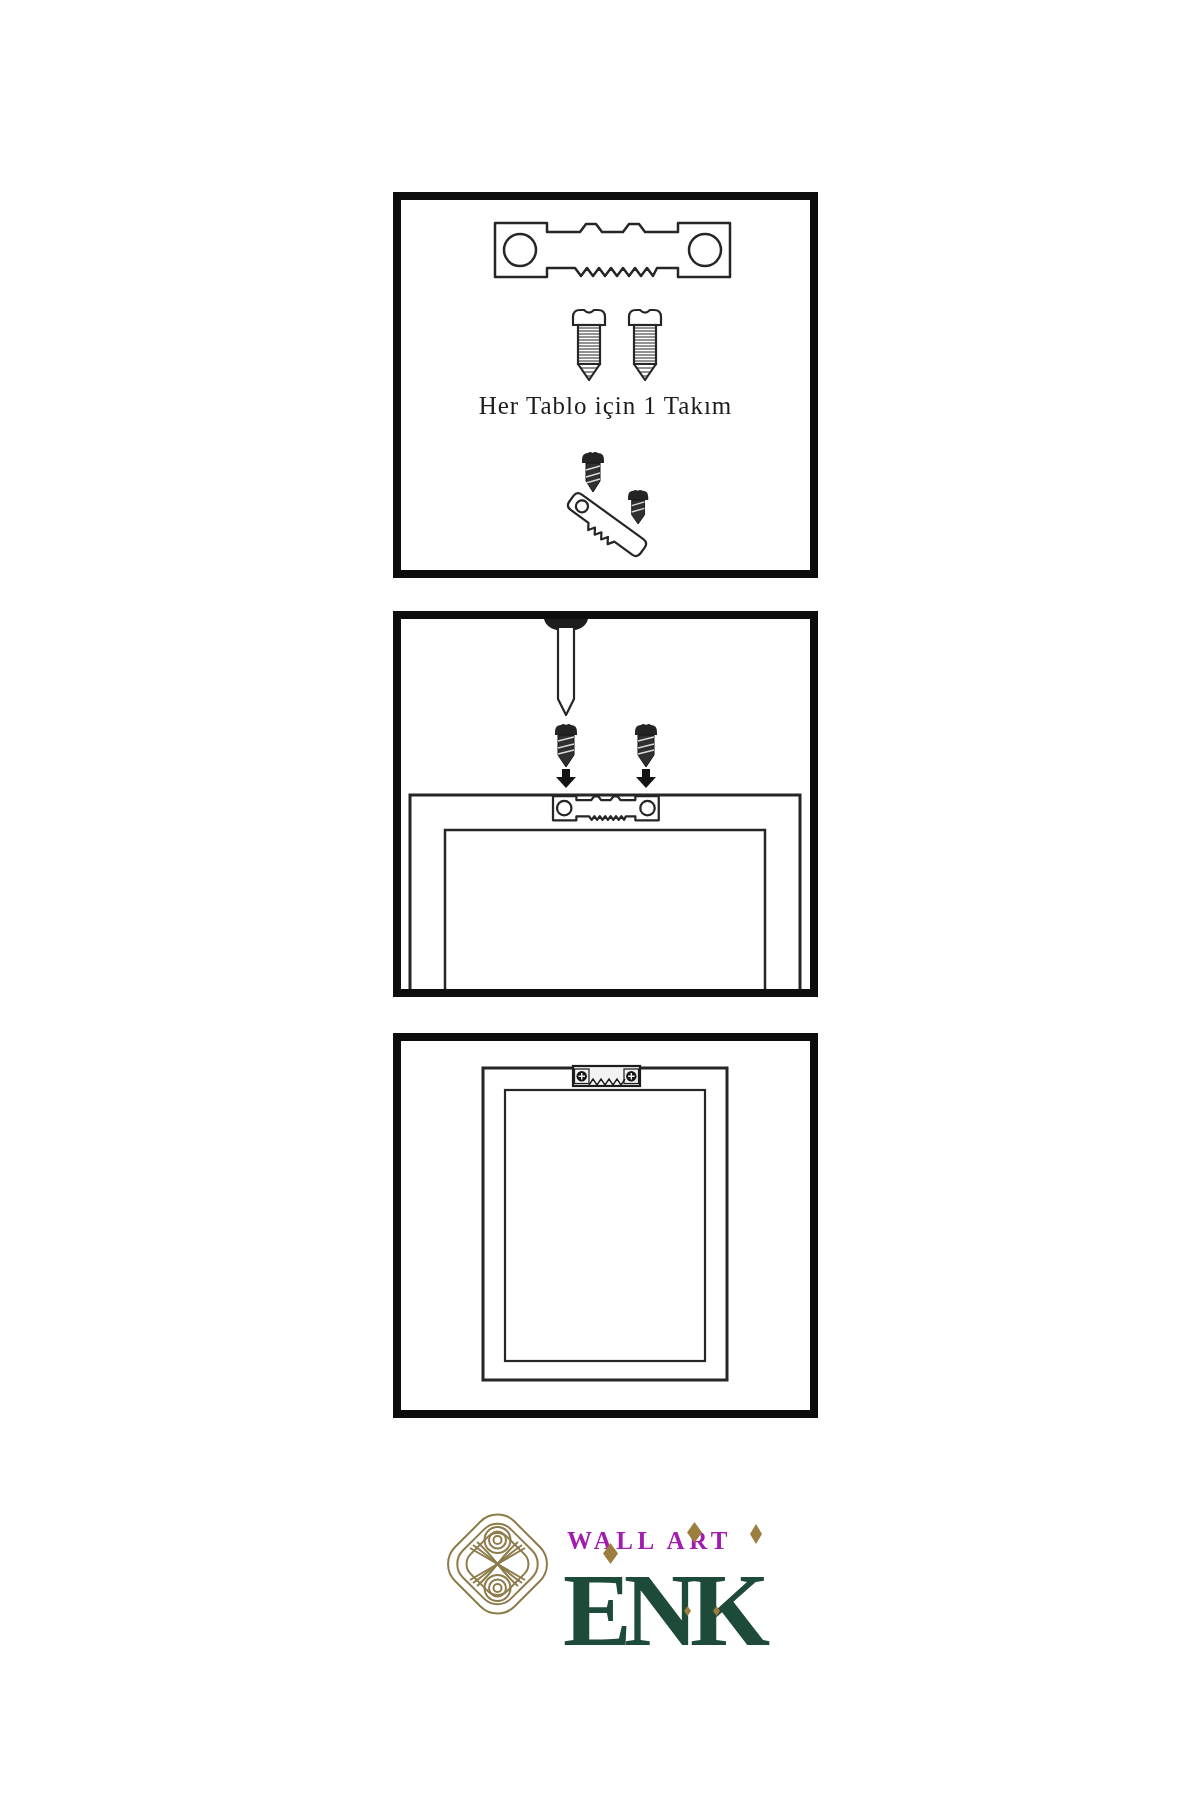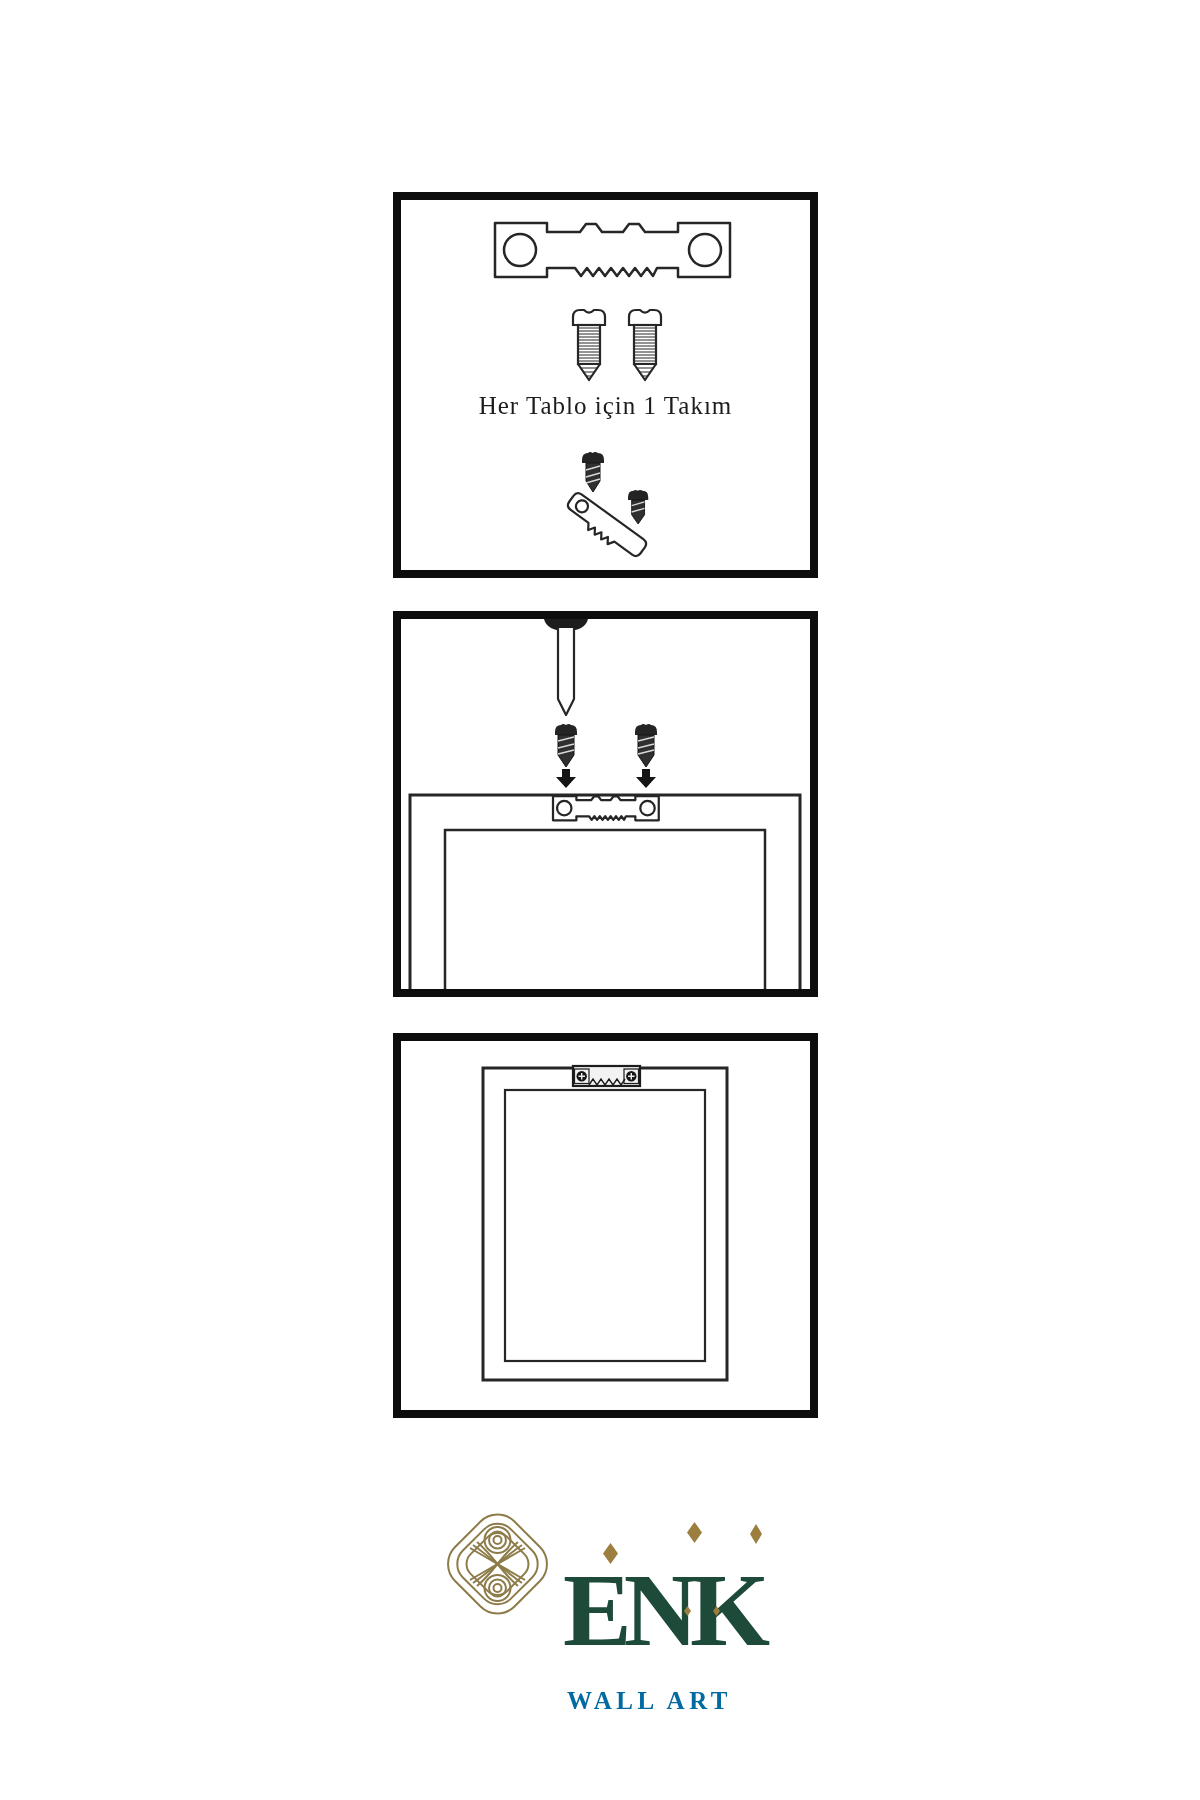--- a/index.html
+++ b/index.html
@@ -8,22 +8,22 @@
   .panel{position:absolute;left:393px;width:425px;border:8px solid #0d0d0d;background:#ffffff;
          box-sizing:border-box;}
   .panel svg{position:absolute;left:0;top:0;display:block;}
   #panel1{top:192px;height:386px;}
   #panel2{top:611px;height:386px;}
   #panel3{top:1033px;height:385px;}
   .caption{position:absolute;left:0;right:0;top:192px;text-align:center;
            font-size:25px;letter-spacing:1px;color:#1c1c1c;}
   .brand{position:absolute;left:563px;top:1559px;line-height:1;
          font-size:103px;font-weight:700;letter-spacing:-8px;color:#1d4a39;}
-  .tagline{position:absolute;left:567px;top:1686px;line-height:1.2;
-           font-size:25px;font-weight:700;letter-spacing:4.5px;color:#0369a1;font-family:Liberation Serif, serif;}
+  .tagline{position:absolute;left:567px;top:1526px;line-height:1.2;
+           font-size:25px;font-weight:700;letter-spacing:4.5px;color:#a21caf;font-family:Liberation Serif, serif;}
   .dia{position:absolute;background:#9c7f3f;
        clip-path:polygon(50% 0,100% 50%,50% 100%,0 50%);}
   .knot{position:absolute;left:437px;top:1500px;}
 </style>
 </head>
 <body>
 
 <div class="page">
 
   <div class="panel" id="panel1">

